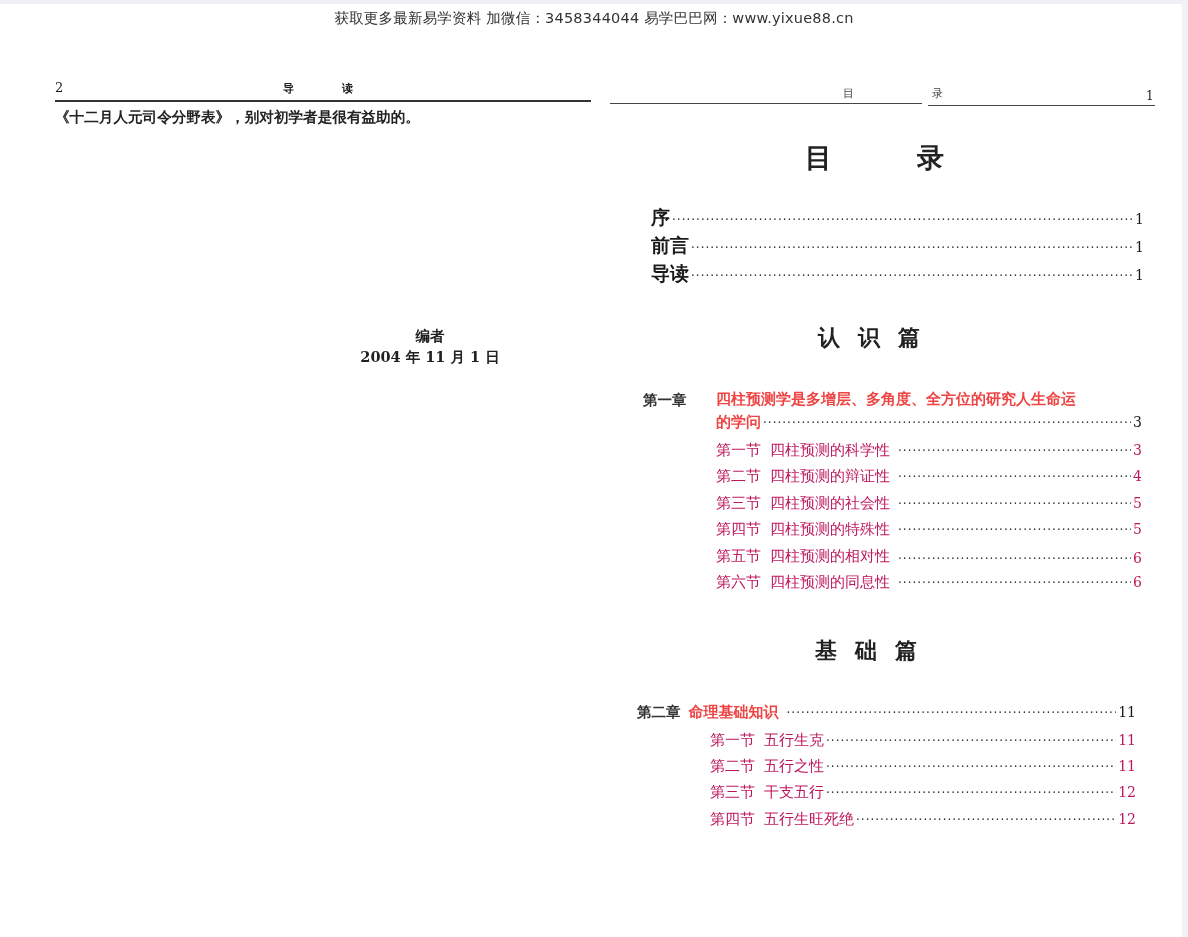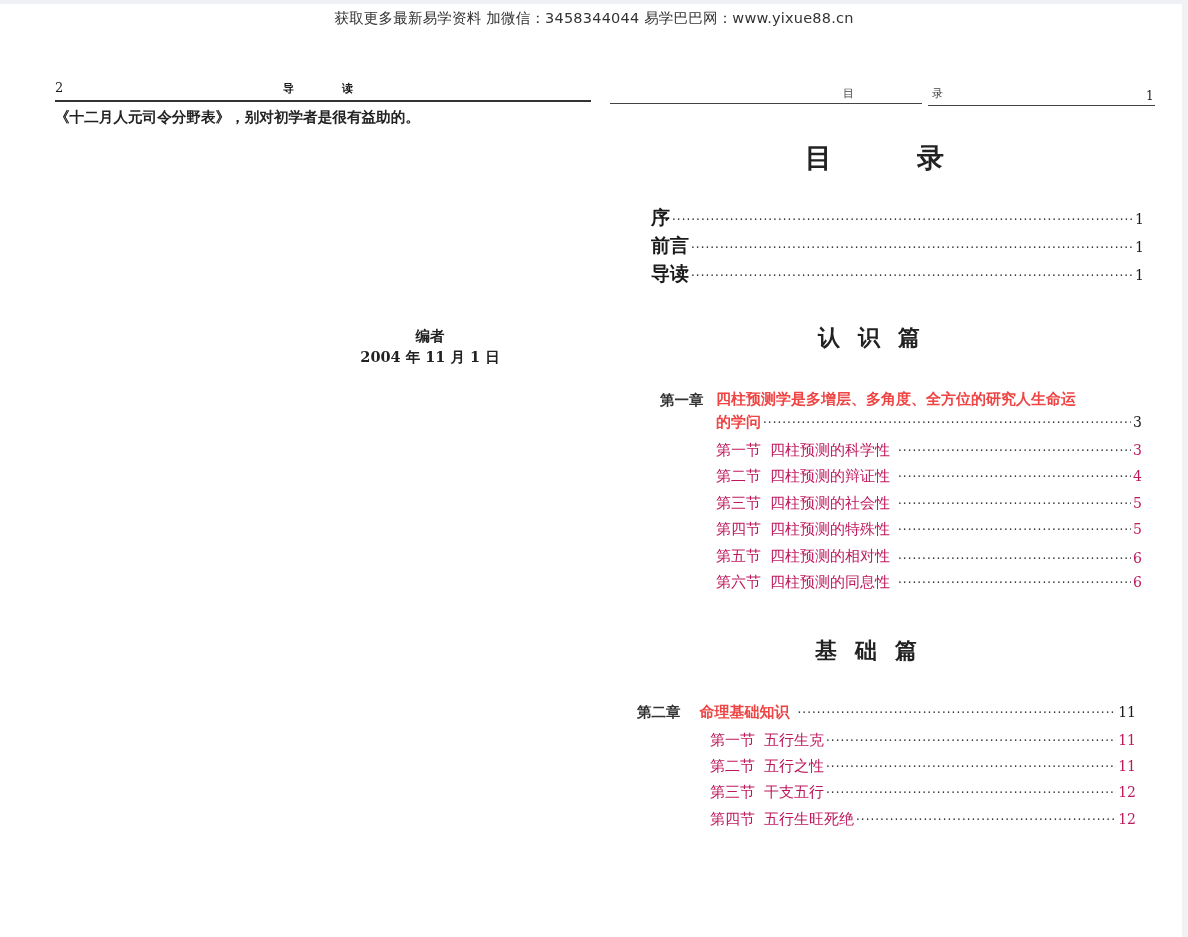--- a/index.html
+++ b/index.html
@@ -111,21 +111,21 @@
     <span class="pg">1</span>
   </div>
   <div class="toc-line" style="left:651px; top:261px; width:493px;">
     <span class="front">导读</span>
     <span class="dots"></span>
     <span class="pg">1</span>
   </div>
 
   <div class="section-title" style="left:818px; top:323px;">认识篇</div>
 
-  <div class="chapter-label" style="left:660px; top:391px;">第一章</div>
+  <div class="chapter-label" style="left:643px; top:391px;">第一章</div>
   <div class="chapter-text" style="position:absolute; left:716px; top:390px; white-space:nowrap;">四柱预测学是多增层、多角度、全方位的研究人生命运</div>
   <div class="toc-line" style="left:716px; top:413px; width:426px;">
     <span class="chapter-text">的学问</span>
     <span class="dots"></span>
     <span class="pg">3</span>
   </div>
 
   <div class="toc-line sec-line" style="left:716px; top:441px; width:426px;">
     <span class="num">第一节</span>
     <span>四柱预测的科学性</span>
@@ -159,21 +159,21 @@
   <div class="toc-line sec-line" style="left:716px; top:573px; width:426px;">
     <span class="num">第六节</span>
     <span>四柱预测的同息性</span>
     <span class="dots" style="margin-left:8px"></span>
     <span class="pg">6</span>
   </div>
 
   <div class="section-title" style="left:815px; top:636px;">基础篇</div>
 
   <div class="toc-line" style="left:637px; top:703px; width:499px;">
-    <span class="chapter-label" style="position:static; margin-right:19px;">第二章</span>
+    <span class="chapter-label" style="position:static; margin-right:8px;">第二章</span>
     <span class="chapter-text">命理基础知识</span>
     <span class="dots" style="margin-left:8px"></span>
     <span class="pg">11</span>
   </div>
 
   <div class="toc-line sec-line" style="left:710px; top:731px; width:426px;">
     <span class="num">第一节</span>
     <span>五行生克</span>
     <span class="dots"></span>
     <span class="pg">11</span>

